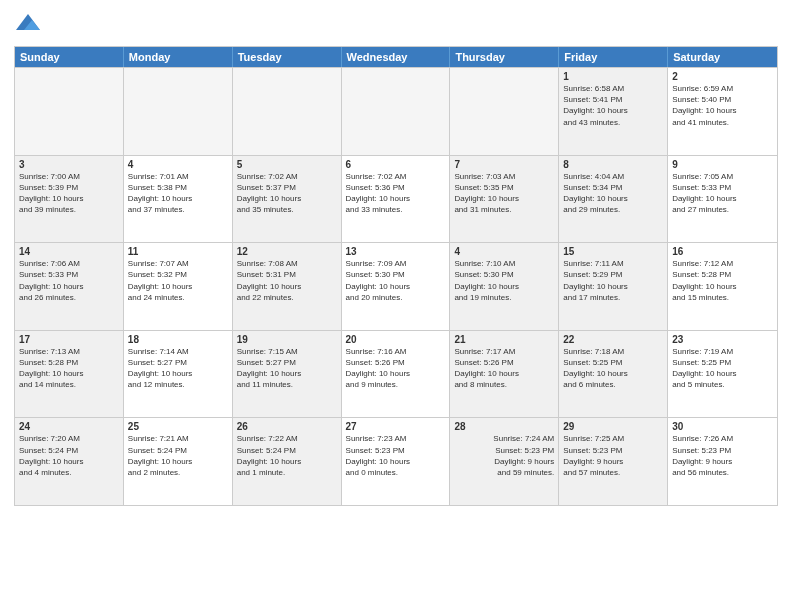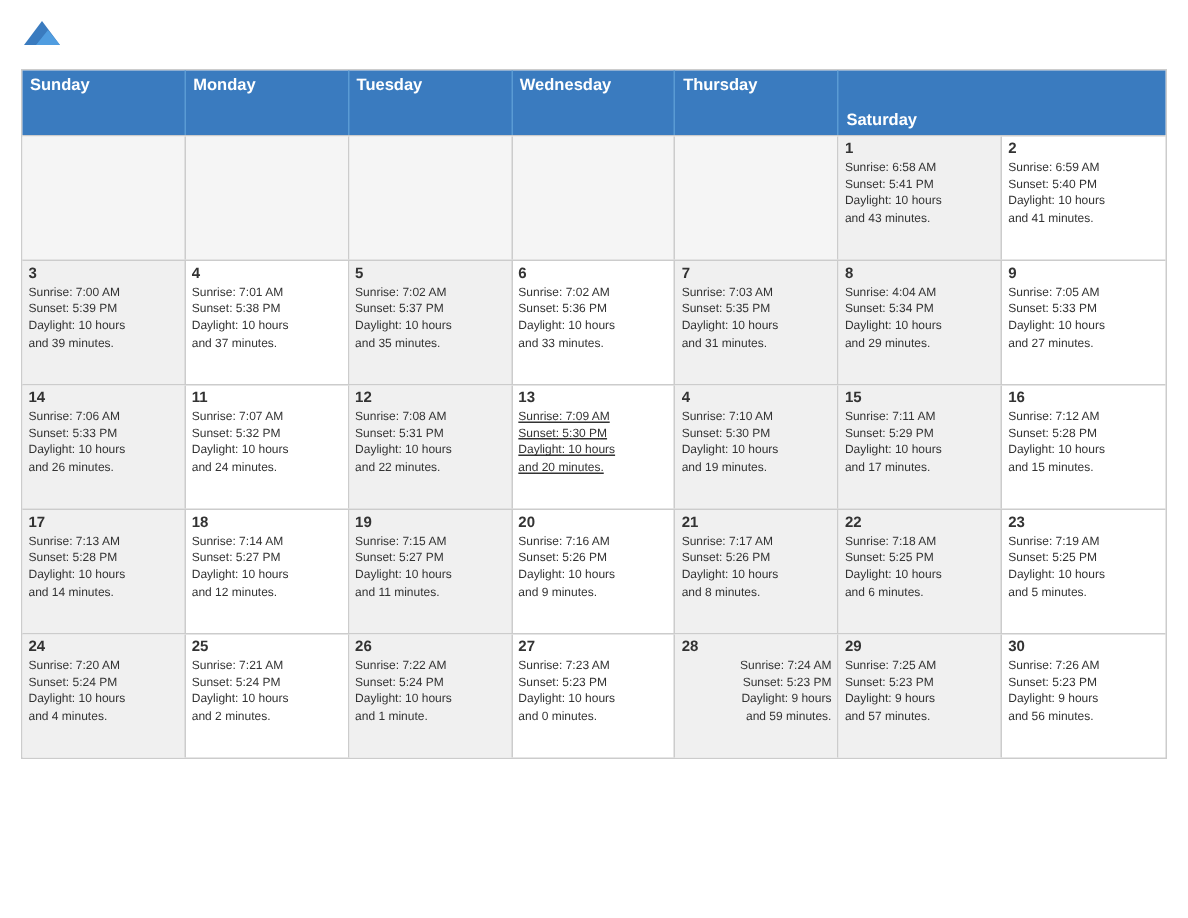--- a/index.html
+++ b/index.html
@@ -71,21 +71,21 @@
       background: #3a7bbf;
     }
     .cal-header-cell {
       color: #fff;
       font-size: 11px;
       font-weight: bold;
       padding: 4px 5px;
       text-align: left;
       border-right: 1px solid #5a9bd4;
     }
-    .cal-header-cell:last-child { border-right: none; margin-top: 23px; }
+    .cal-header-cell:last-child { border-right: none; }
     .cal-body {
       flex: 1;
       display: flex;
       flex-direction: column;
     }
     .cal-row {
       display: grid;
       grid-template-columns: repeat(7, 1fr);
       flex: 1;
       border-top: 1px solid #ccc;
@@ -134,20 +134,21 @@
     </div>
   </div>
 
   <div class="calendar">
     <div class="cal-header" id="cal-header">
         <div class="cal-header-cell">Sunday</div>
         <div class="cal-header-cell">Monday</div>
         <div class="cal-header-cell">Tuesday</div>
         <div class="cal-header-cell">Wednesday</div>
         <div class="cal-header-cell">Thursday</div>
+        <div class="cal-header-cell">Friday</div>
         <div class="cal-header-cell">Saturday</div>
       </div>
     <div class="cal-body" id="cal-body">
         <div class="cal-row">
           <div class="cal-cell empty"></div>
           <div class="cal-cell empty"></div>
           <div class="cal-cell empty"></div>
           <div class="cal-cell empty"></div>
           <div class="cal-cell empty"></div>
           <div class="cal-cell shaded">
@@ -233,21 +234,21 @@
           </div>
           <div class="cal-cell shaded">
             <span class="day-num">12</span>
             <div class="day-info" style="white-space: pre-line;">Sunrise: 7:08 AM
 Sunset: 5:31 PM
 Daylight: 10 hours
 and 22 minutes.</div>
           </div>
           <div class="cal-cell">
             <span class="day-num">13</span>
-            <div class="day-info" style="white-space: pre-line; text-decoration: underline;">Sunrise: 7:09 AM
+            <div class="day-info" style="white-space: pre-line;">Sunrise: 7:09 AM
 Sunset: 5:30 PM
 Daylight: 10 hours
 and 20 minutes.</div>
           </div>
           <div class="cal-cell shaded">
             <span class="day-num">4</span>
             <div class="day-info" style="white-space: pre-line;">Sunrise: 7:10 AM
 Sunset: 5:30 PM
 Daylight: 10 hours
 and 19 minutes.</div>

